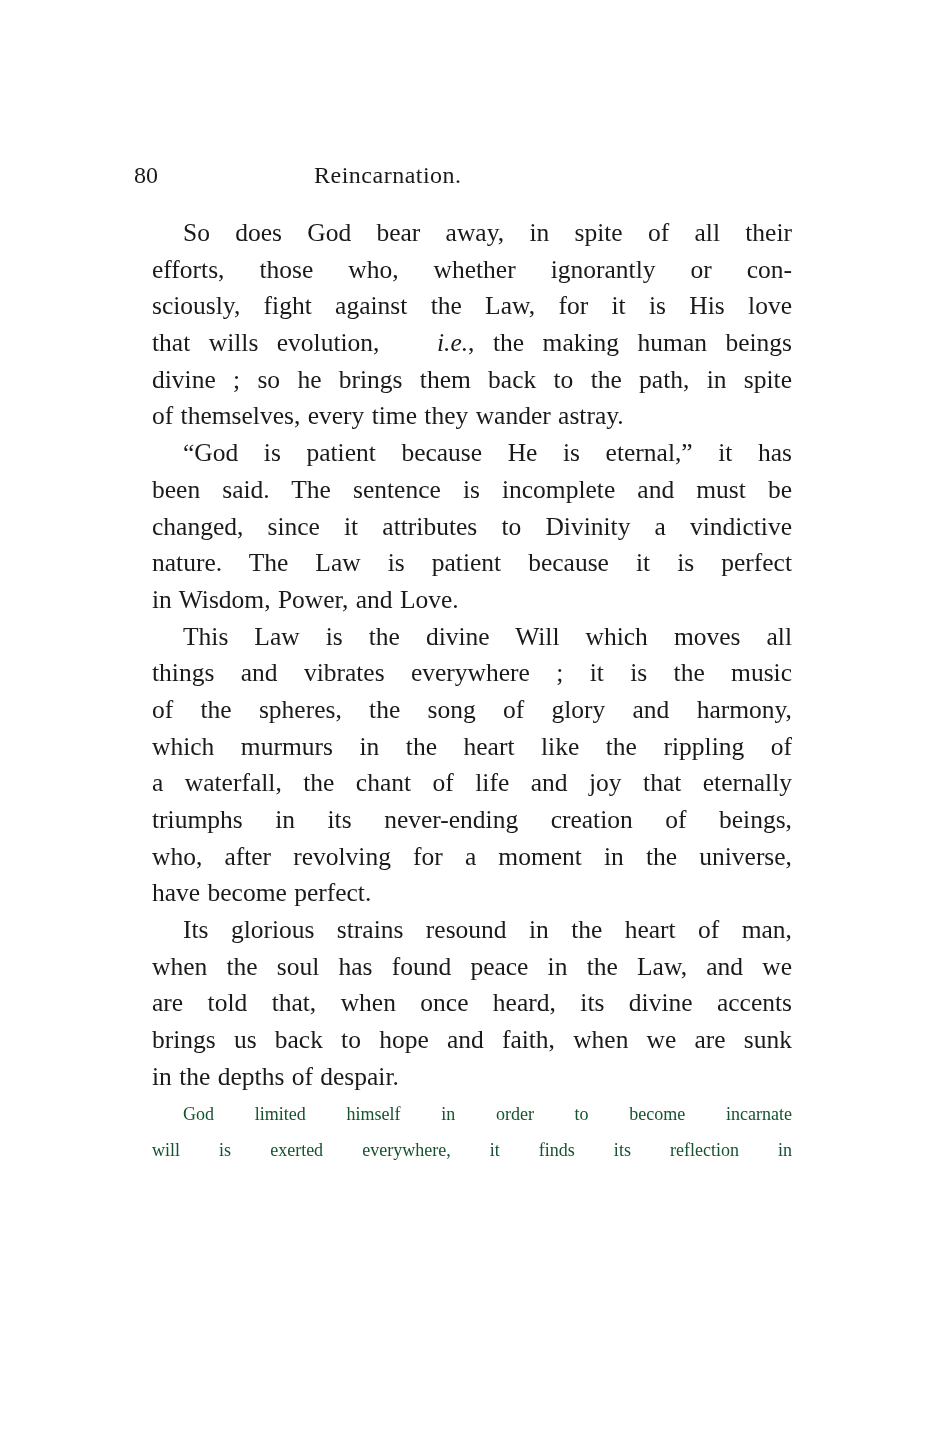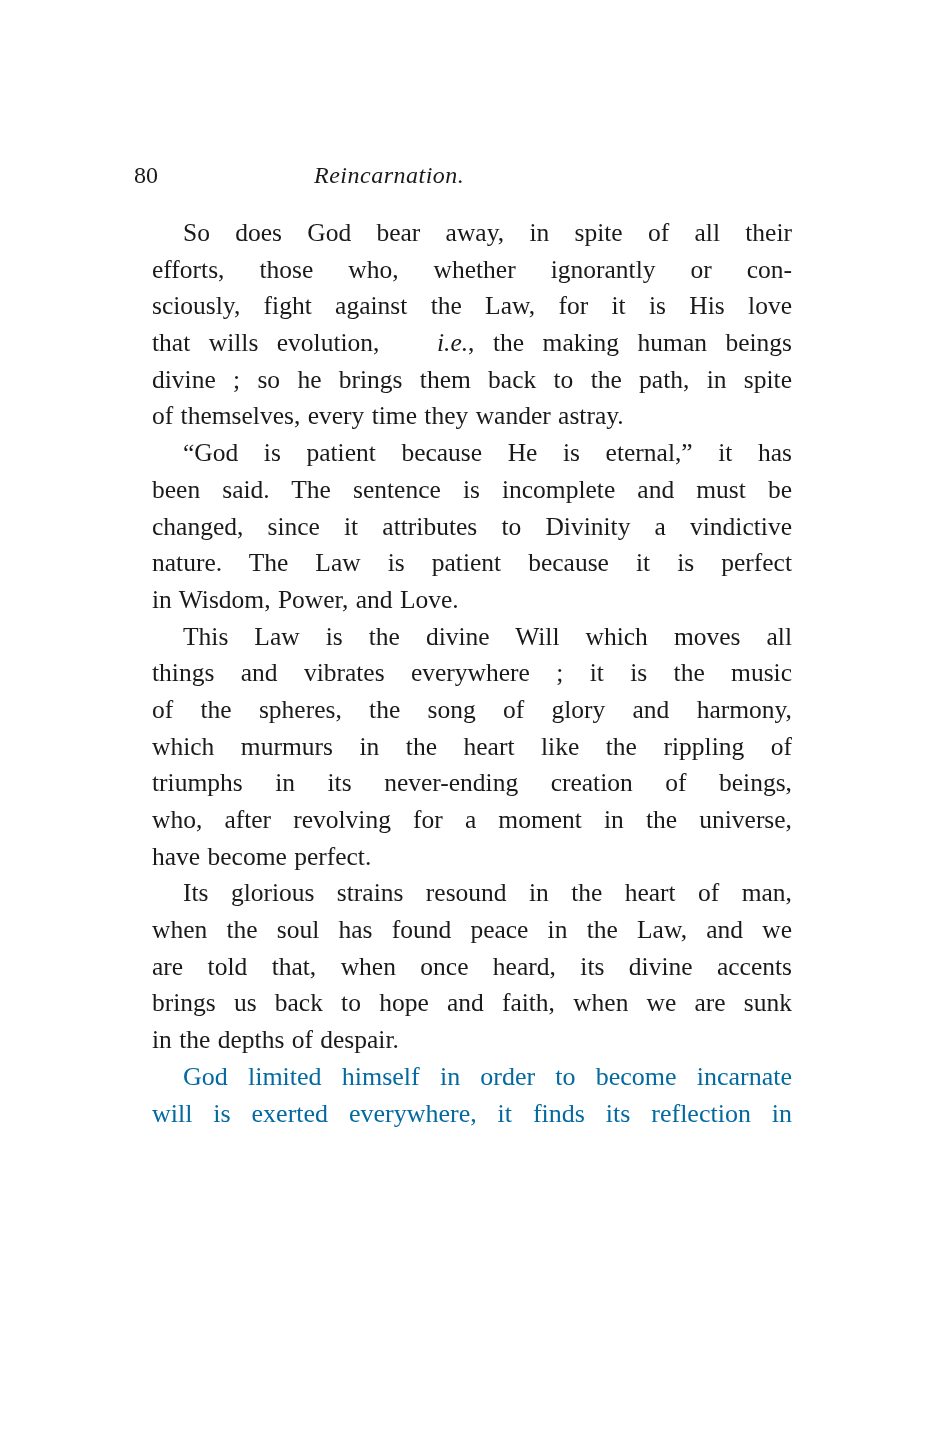--- a/index.html
+++ b/index.html
@@ -34,21 +34,20 @@
     .page-number {
       position: absolute;
       left: 0;
       top: 0;
       letter-spacing: 0px;
     }
     .running-title {
       position: absolute;
       left: 180px;
       top: 0;
-      font-style: italic;
       letter-spacing: 0.5px;
     }
     .body-text {
       position: absolute;
       left: 152px;
       top: 215px;
       width: 640px;
     }
     .line {
       display: block;
@@ -60,22 +59,22 @@
       text-align-last: justify;
       word-spacing: 1px;
     }
     .line.indent {
       padding-left: 31px;
     }
     .line.last {
       text-align-last: left;
     }
     .line.modern {
-      font-size: 26px;
-      color: #0369a1;
+      font-size: 18px;
+      color: #14532d;
     }
     .italic {
       font-style: italic;
       margin-left: 39px;
     }
   </style>
 </head>
 <body>
 
 <div class="page">
@@ -101,20 +100,21 @@
       <span class="line">changed, since it attributes to Divinity a vindictive</span>
       <span class="line">nature.  The Law is patient because it is perfect</span>
       <span class="line last">in Wisdom, Power, and Love.</span>
     </div>
 
     <div>
       <span class="line indent">This Law is the divine Will which moves all</span>
       <span class="line">things and vibrates everywhere ; it is the music</span>
       <span class="line">of the spheres, the song of glory and harmony,</span>
       <span class="line">which murmurs in the heart like the rippling of</span>
+      <span class="line">a waterfall, the chant of life and joy that eternally</span>
       <span class="line">triumphs in its never-ending creation of beings,</span>
       <span class="line">who, after revolving for a moment in the universe,</span>
       <span class="line last">have become perfect.</span>
     </div>
 
     <div>
       <span class="line indent">Its glorious strains resound in the heart of man,</span>
       <span class="line">when the soul has found peace in the Law, and we</span>
       <span class="line">are told that, when once heard, its divine accents</span>
       <span class="line">brings us back to hope and faith, when we are sunk</span>

